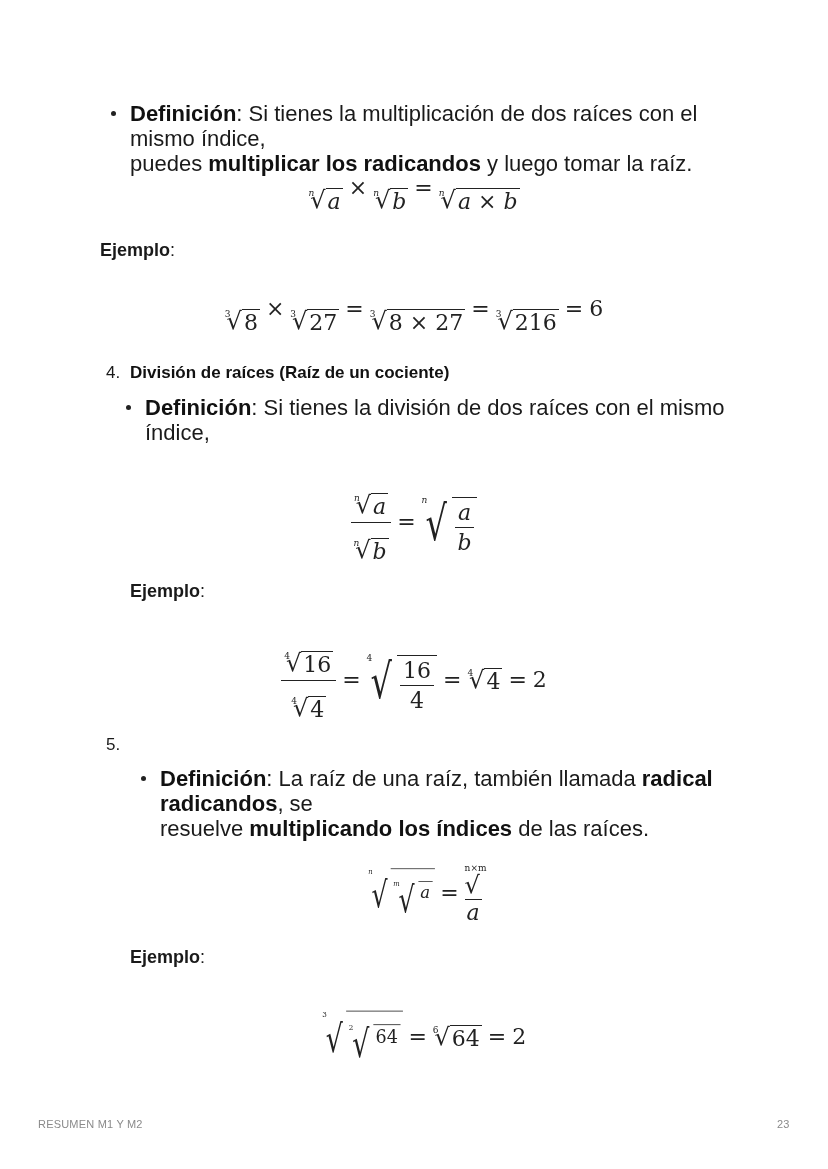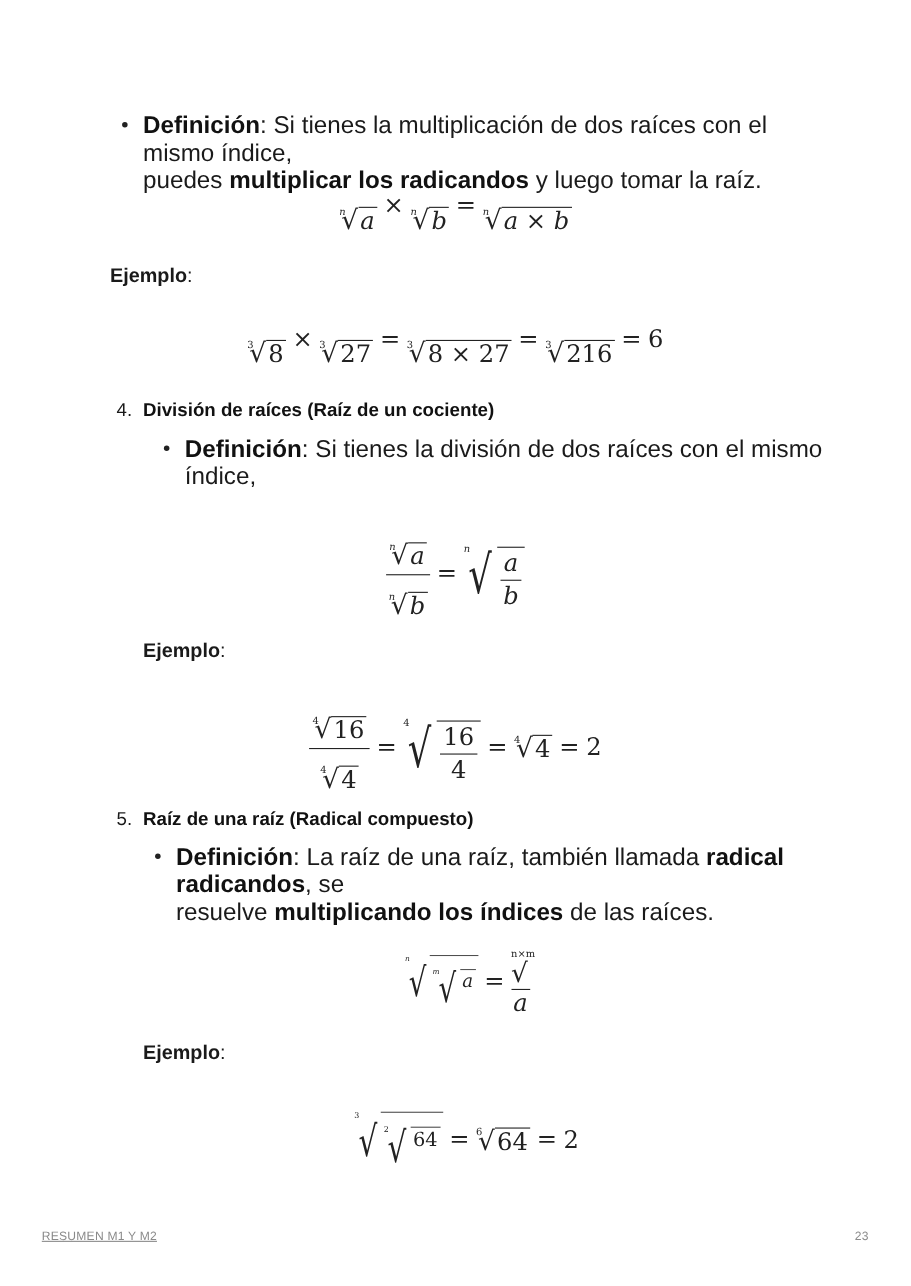--- a/index.html
+++ b/index.html
@@ -84,21 +84,21 @@
       <span class="sym">√</span>
       <span class="body">216</span>
     </span><span class="op">=</span><span>6</span>
 </div>
 
 <div class="numitem" style="left:130px; top:360px;">
   <span class="num">4.</span>
   <b>División de raíces (Raíz de un cociente)</b>
 </div>
 
-<div class="bullet text" style="left:168px; top:395px; width:600px;">
+<div class="bullet text" style="left:145px; top:395px; width:600px;">
   <span class="dot" style="left:-19px;"></span>
   <div><b>Definición</b><span>: </span><span>Si tienes la división de dos raíces con el mismo índice,</span></div>
 </div>
 
 <div class="formula" style="top:480px;">
   <span class="frac">
     <span class="n"><span class="rad">
           <span class="idx math-i">n</span>
           <span class="sym">√</span>
           <span class="body math-i">a</span>
@@ -141,21 +141,20 @@
         </span></span>
     </span><span class="op">=</span><span class="rad" style="vertical-align:middle;">
       <span class="idx">4</span>
       <span class="sym">√</span>
       <span class="body">4</span>
     </span><span class="op">=</span><span>2</span>
 </div>
 
 <div class="numitem" style="left:130px; top:732px;">
   <span class="num">5.</span>
-  <b>Raíz de una raíz (Radical compuesto)</b>
 </div>
 
 <div class="bullet text" style="left:160px; top:766px; width:600px;">
   <span class="dot" style="left:-19px;"></span>
   <div><b>Definición</b><span>: </span><span>La raíz de una raíz, también llamada </span><b>radical radicandos</b><span>, se</span></div>
   <div><span>resuelve </span><b>multiplicando los índices</b><span> de las raíces.</span></div>
 </div>
 
 <div class="formula" style="top:856px;">
   <span class="bigrad" style="transform:scale(0.75); transform-origin:right center;">
@@ -184,14 +183,14 @@
           <span class="sym">√</span>
           <span class="body">64</span>
         </span></span>
     </span><span class="op">=</span><span class="rad" style="vertical-align:middle;">
       <span class="idx">6</span>
       <span class="sym">√</span>
       <span class="body">64</span>
     </span><span class="op">=</span><span>2</span>
 </div>
 
-<div class="footer" style="left:38px;text-decoration:underline;">RESUMEN M1 Y M2</div>
+<div class="footer" style="left:38px;">RESUMEN M1 Y M2</div>
 <div class="footer" style="left:777px;text-align:center;">23</div>
 
 </body></html>

